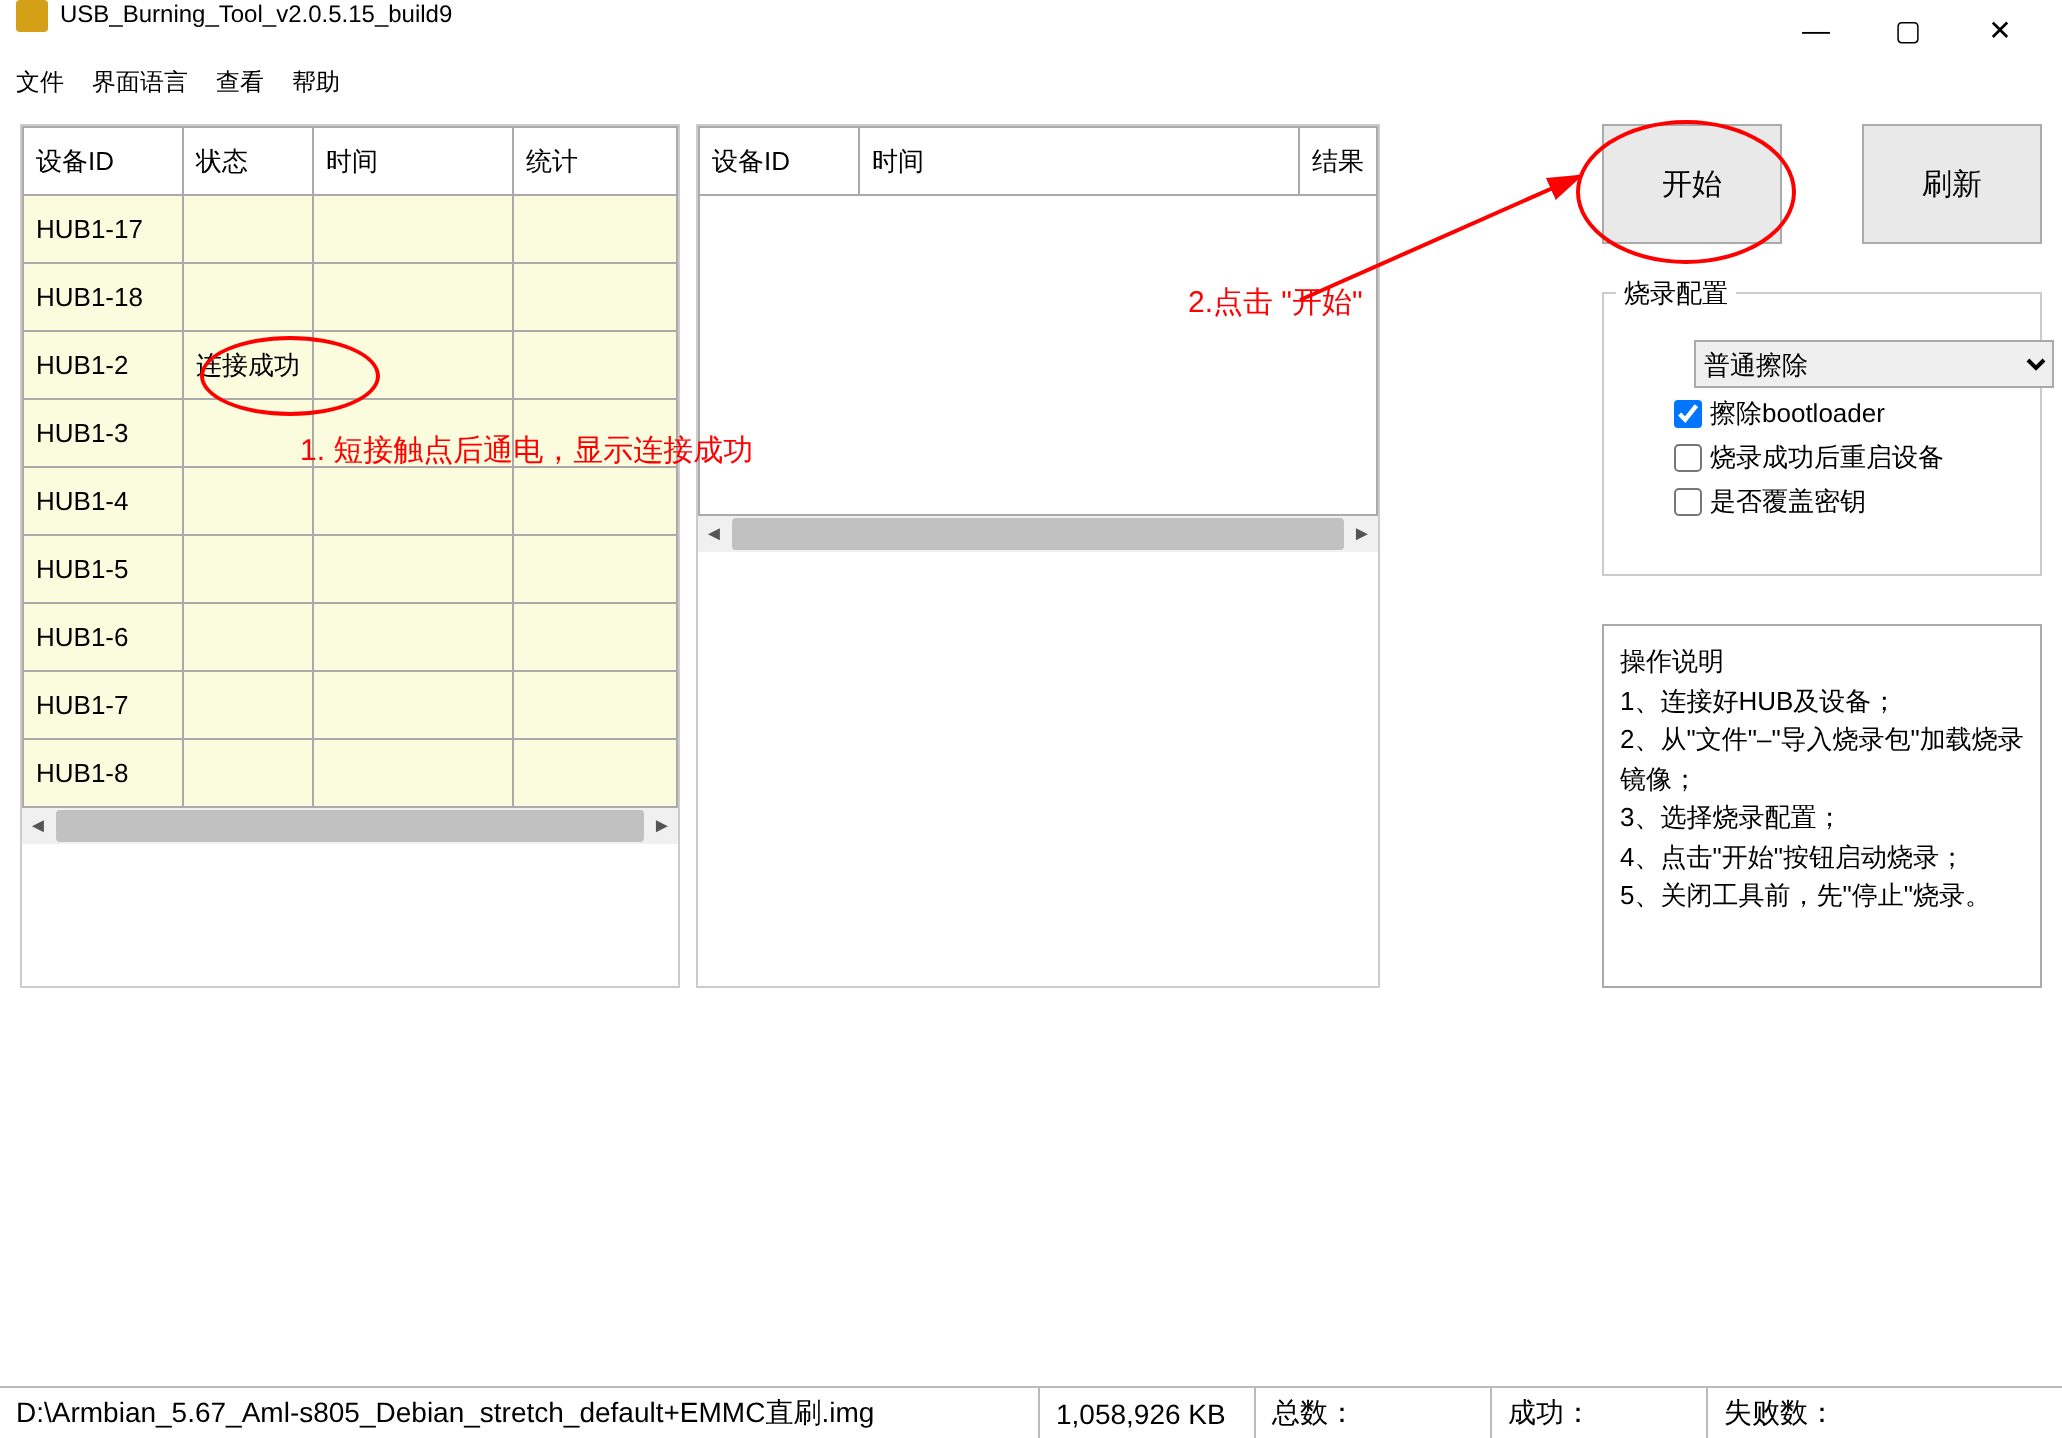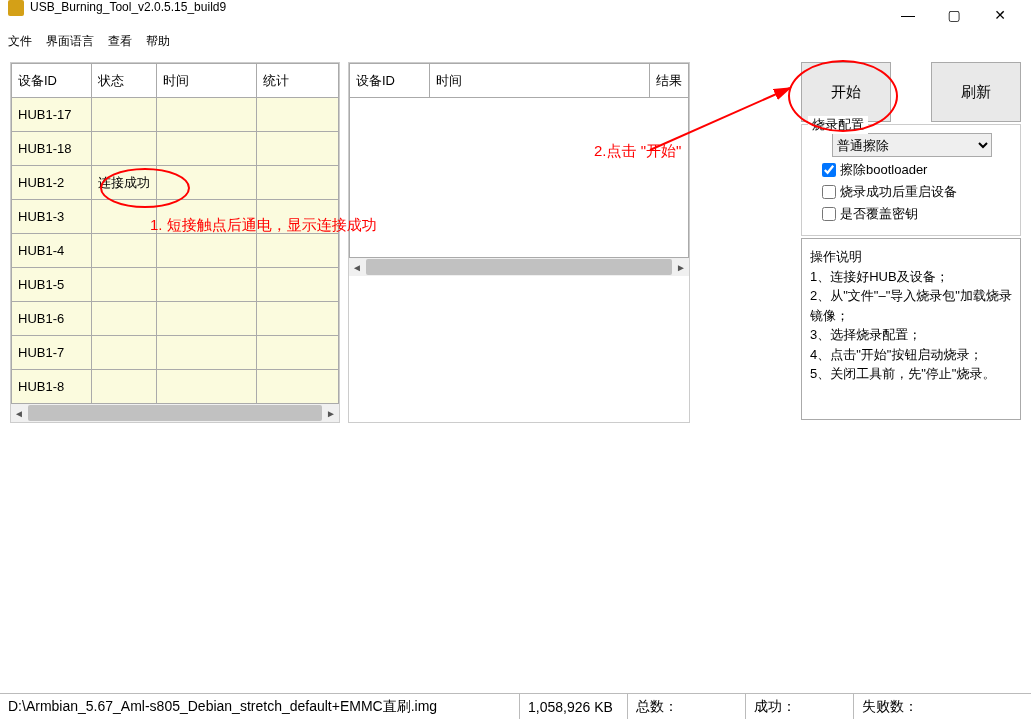--- a/index.html
+++ b/index.html
@@ -6,42 +6,42 @@
 body { font-family: "Microsoft YaHei", sans-serif; font-size: 13px; background: #fff; width: 1031px; height: 719px; position: relative; overflow: hidden; }
 .titlebar { height: 30px; display: flex; align-items: flex-start; padding: 0 8px; background: #fff; }
 .titlebar-icon { width: 16px; height: 16px; background: #d4a017; border-radius: 2px; margin-right: 6px; }
 .titlebar-text { flex: 1; font-size: 12px; color: #000; }
 .win-controls { display: flex; }
 .win-btn { width: 46px; height: 30px; display: flex; align-items: center; justify-content: center; font-size: 14px; cursor: pointer; }
 .menubar { height: 22px; display: flex; align-items: center; padding: 0 8px; gap: 14px; font-size: 12px; color: #000; }
 .menu-item { cursor: pointer; }
 .main { display: flex; padding: 10px; gap: 10px; }
 .left-col { flex: 1; display: flex; flex-direction: row; gap: 8px; }
-.right-col { width: 220px; display: flex; flex-direction: column; gap: 2px; }
+.right-col { width: 220px; display: flex; flex-direction: column; gap: 24px; }
 .tbl { border: 1px solid #ccc; border-collapse: collapse; width: 100%; }
 .tbl th, .tbl td { border: 1px solid #aaa; padding: 6px 6px; text-align: left; font-weight: normal; height: 34px; vertical-align: middle; }
 .tbl th { background: #fff; font-size: 13px; }
 .tbl.devices tbody tr td { background: #fbfbde; height: 34px; font-size: 13px; }
 .tbl.devices th:nth-child(1){width:80px}
 .tbl.devices th:nth-child(3){width:100px}
 .tbl.devices th:nth-child(4){width:82px}
 .scroll-wrap { border: 1px solid #ccc; }
 .hscroll { height: 18px; background: #f0f0f0; display:flex; align-items:center; }
 .hscroll .thumb { height: 16px; background: #c1c1c1; margin: 1px; border-radius: 2px; }
 .hscroll .arrow { width:16px; text-align:center; font-size:10px; color:#555; }
 .tbl.results th:nth-child(1){width:80px}
 .tbl.results th:nth-child(2){width:220px}
 .results-body { height: 160px; background: #fff; border:1px solid #aaa; border-top:none;}
 .top-buttons { display: flex; gap: 20px; justify-content: space-between; }
 .big-btn { width: 90px; height: 60px; border: 1px solid #aaa; background: #e9e9e9; display: flex; align-items: center; justify-content: center; font-size: 15px; cursor: pointer; }
-.config-box { border: 1px solid #ccc; padding: 8px; position: relative; }
+.config-box { border: 1px solid #ccc; padding: 23px; position: relative; }
 .config-title { position: absolute; top: -9px; left: 6px; background: #fff; padding: 0 4px; font-size: 13px; }
 .cfg-row { display: flex; align-items: center; gap: 4px; margin: 4px 0 4px 12px; font-size: 13px; }
 .cfg-row input[type=checkbox]{ width:14px; height:14px; }
-.select { width: 160px; height: 24px; border: 1px solid #aaa; margin-left: 22px; font-size:13px; }
+.select { width: 180px; height: 24px; border: 1px solid #aaa; margin-left: 22px; font-size:13px; }
 .key-table { border:1px solid #aaa; width:100%; border-collapse: collapse; }
 .key-table td{ border:1px solid #aaa; padding:4px 6px; font-size:13px; }
 .key-body { height: 120px; border:1px solid #aaa; border-top:none; }
 .instr-box { border:1px solid #aaa; padding:8px; height: 182px; font-size: 13px; line-height: 1.5;}
 .statusbar { position:absolute; bottom:0; left:0; right:0; height:26px; border-top: 1px solid #bbb; display:flex; align-items:center; font-size:14px; }
 .status-cell { padding: 0 8px; border-right: 1px solid #bbb; height:100%; display:flex; align-items:center; }
 .annotation { position:absolute; color:#f00; font-size:15px; pointer-events:none; }
 .ellipse { position:absolute; border:2px solid #f00; border-radius:50%; pointer-events:none; }
 svg.arrow-svg { position:absolute; pointer-events:none; }
 </style>

